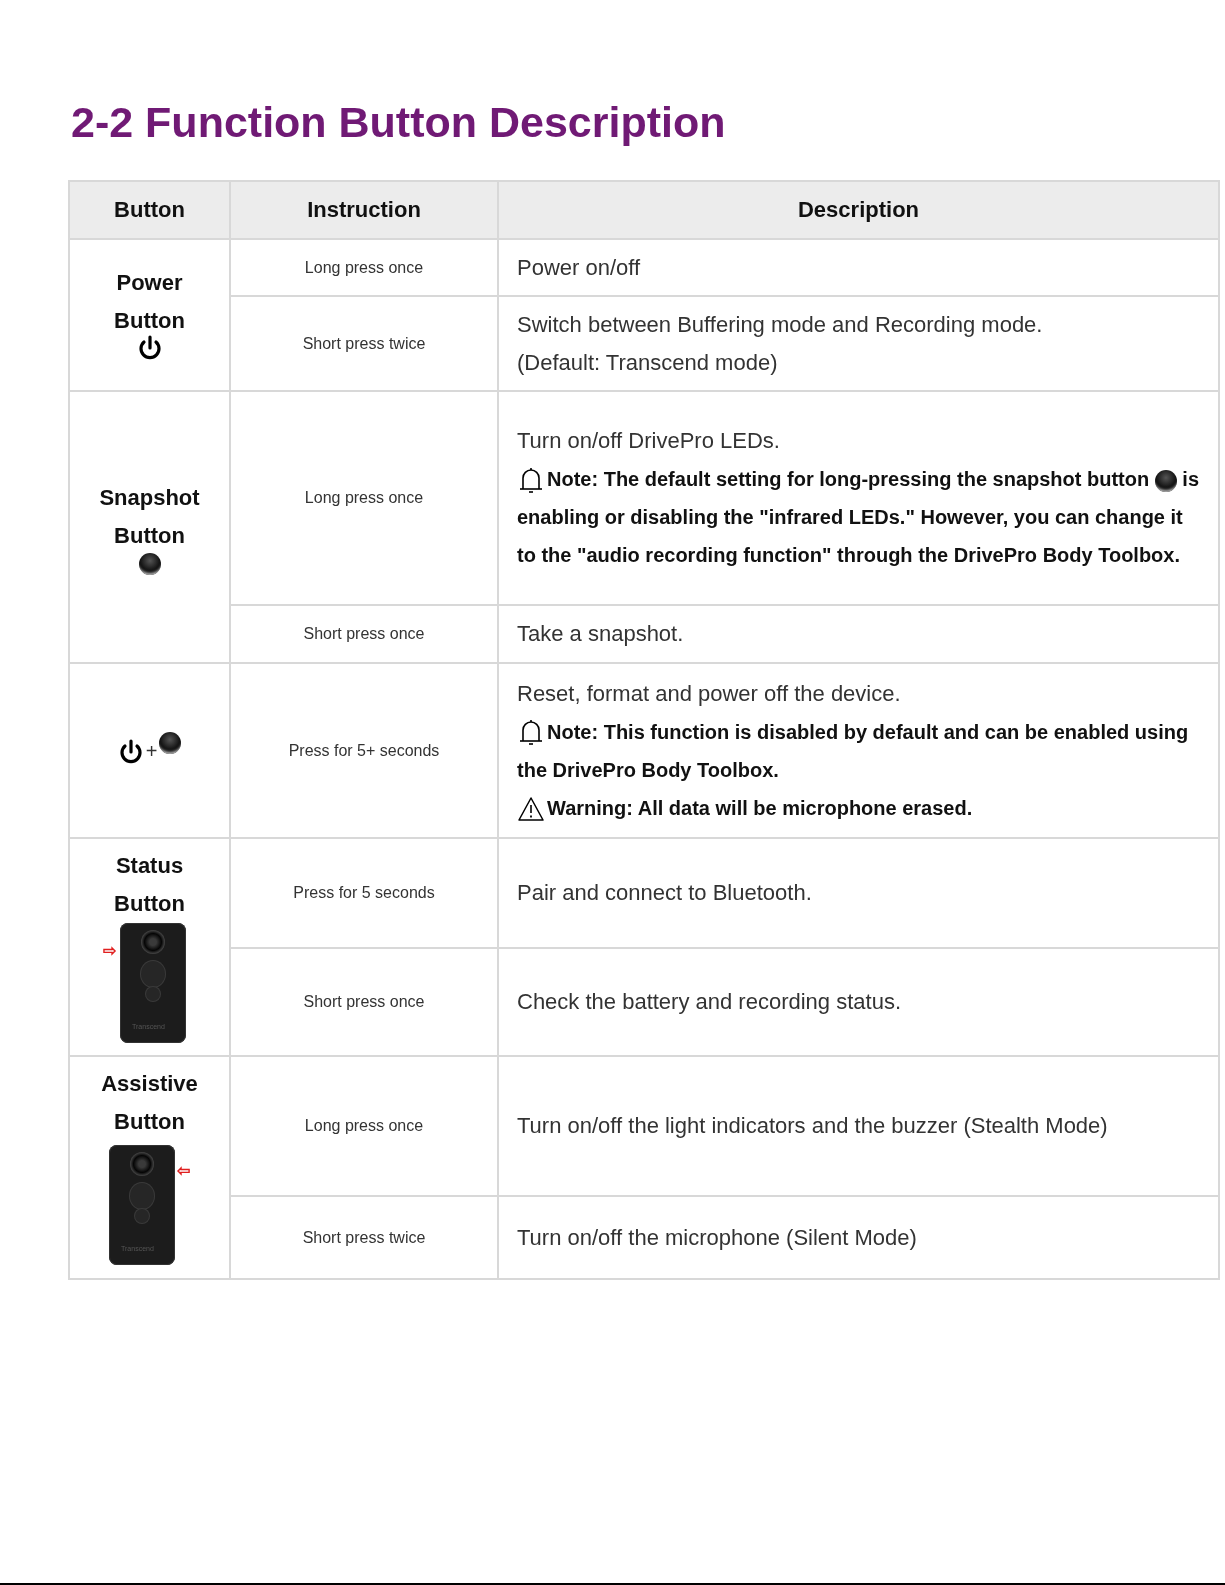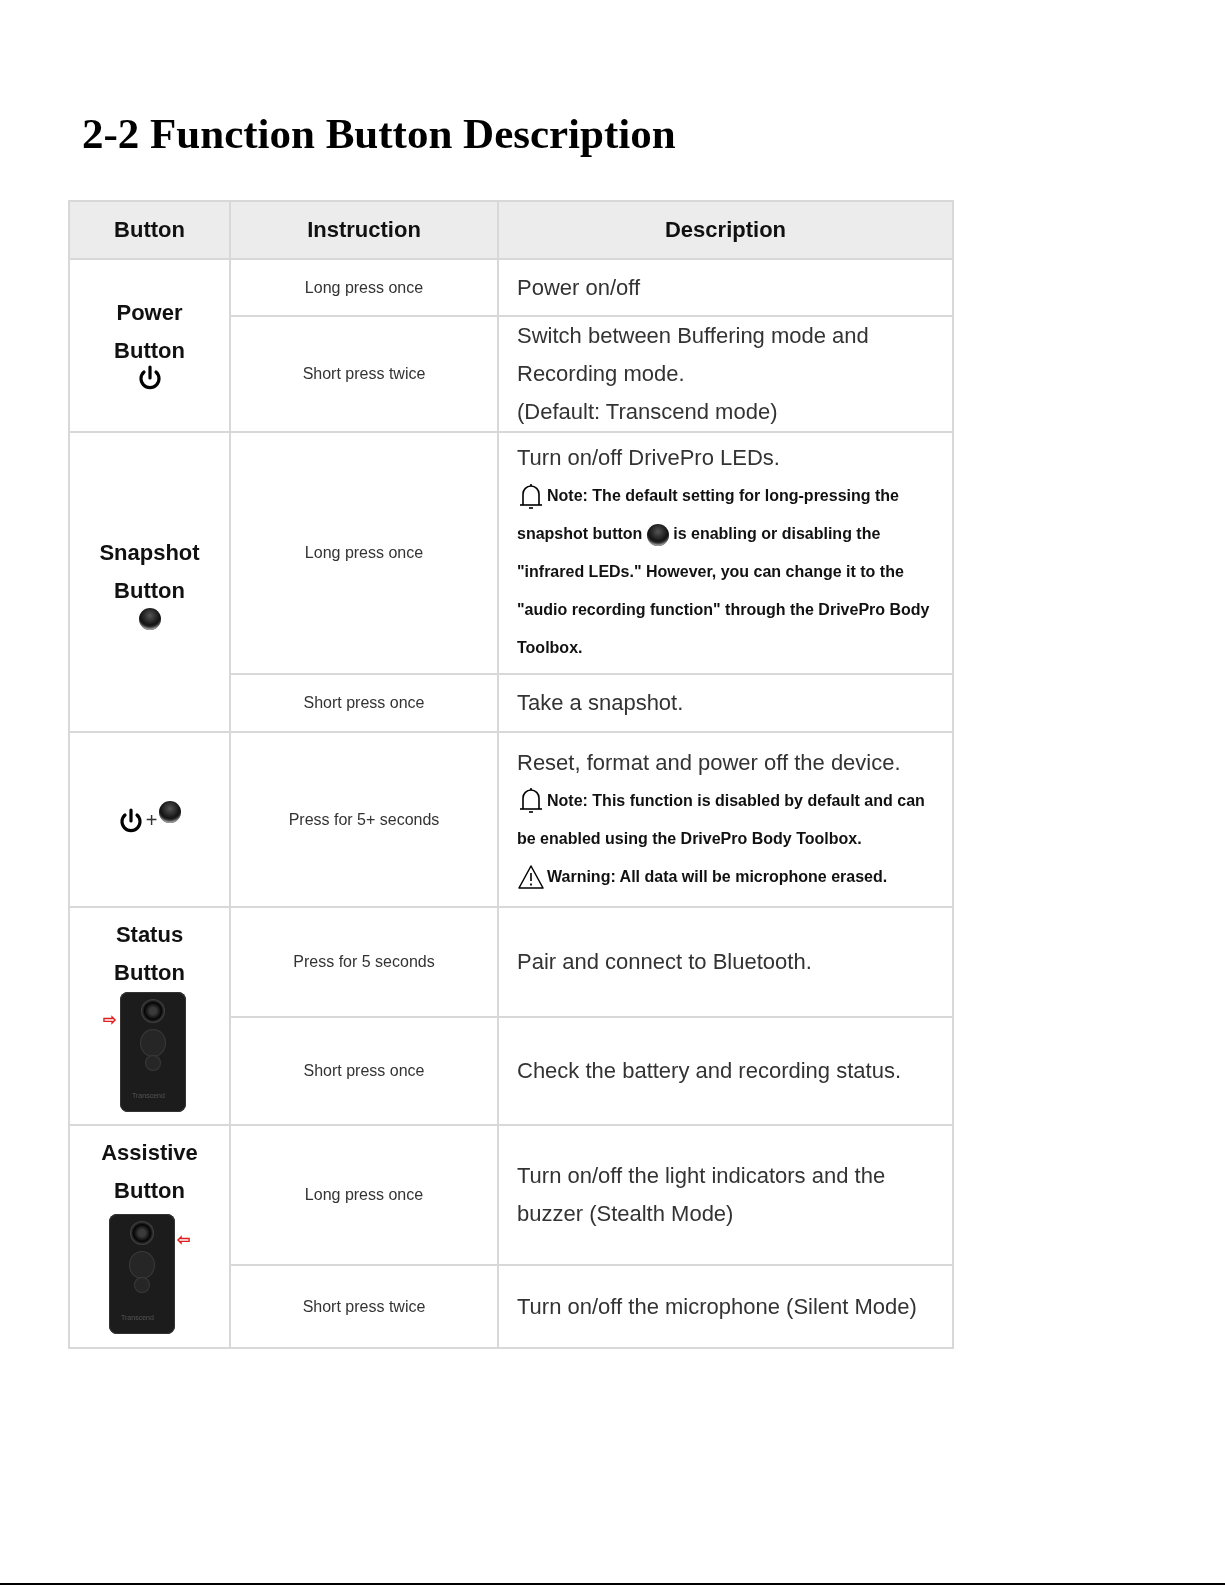--- a/index.html
+++ b/index.html
@@ -1,33 +1,33 @@
 <!DOCTYPE html>
 <html><head>
   <meta charset="utf-8">
   <style>
     html, body { margin: 0; padding: 0; background: #ffffff; }
     body { width: 1225px; height: 1585px; position: relative; overflow: hidden;
            font-family: "Liberation Sans", sans-serif; color: #333; }
-    .page-title { position: absolute; left: 67px; top: 94px; margin: 15px;
-                  font-family: Liberation Serif, serif; font-weight: bold;
-                  font-size: 43px; color: #000000; letter-spacing: 0px; }
-    table.fn-table { position: absolute; left: 68px; top: 200px; width: 886px;
+    .page-title { position: absolute; left: 67px; top: 94px; margin: 4px;
+                  font-family: Liberation Sans, sans-serif; font-weight: bold;
+                  font-size: 43px; color: #701a75; letter-spacing: 0px; }
+    table.fn-table { position: absolute; left: 68px; top: 180px; width: 1152px;
                      border-collapse: collapse; table-layout: fixed; padding-left: 8px; }
     .fn-table td, .fn-table th { border: 2px solid #d8d8d8; padding: 0; }
     .fn-table th { background: #ececec; height: 56px; font-size: 22px; font-weight: bold;
                    color: #111; text-align: center; }
     .col-btn { width: 161px; }
     .col-ins { width: 268px; }
     .btn-cell { text-align: center; vertical-align: middle; font-weight: bold; font-size: 22px;
                 color: #111; line-height: 38px; margin-left: 27px; }
     .ins-cell { text-align: center; vertical-align: middle; font-size: 16px; color: #333; }
     .desc-cell { vertical-align: middle; padding: 0 18px !important; font-size: 22px; color: #333;
                  line-height: 38px; }
-    .note { font-weight: bold; font-size: 16px; color: #111; line-height: 38px; }
+    .note { font-weight: bold; font-size: 20px; color: #111; line-height: 38px; }
     .icon-inline { display: inline-block; vertical-align: middle; }
     .ball { display: inline-block; width: 22px; height: 22px; border-radius: 50%;
             background: radial-gradient(circle at 50% 35%, #555 0%, #111 55%, #000 75%);
             box-shadow: inset 0 -4px 3px -2px #bbb; vertical-align: middle; }
     .cam { display: inline-block; width: 66px; height: 120px; position: relative; vertical-align: top; }
     .cam-body { position: absolute; left: 0; top: 0; width: 66px; height: 120px; background: #1c1c1c;
                 border-radius: 8px; box-shadow: inset 0 0 0 1px #333; }
     .cam-lens { position: absolute; left: 21px; top: 7px; width: 24px; height: 24px; border-radius: 50%;
                 background: radial-gradient(circle, #3a3a3a 20%, #050505 50%, #444 70%, #111 100%); }
     .cam-btn { position: absolute; left: 21px; top: 38px; width: 24px; height: 26px; border-radius: 50%;

